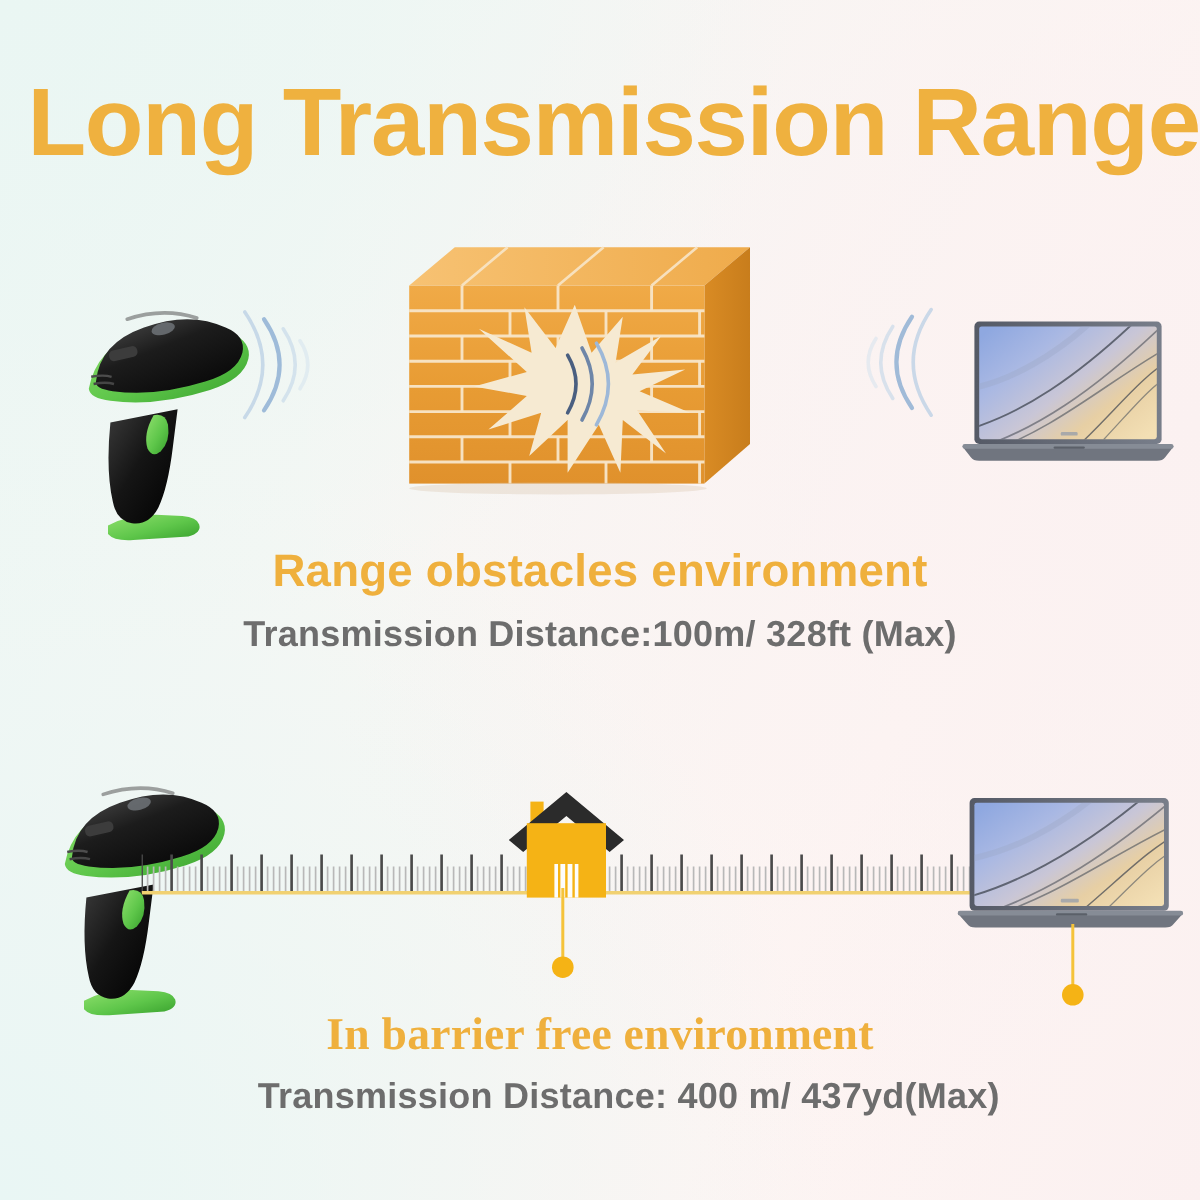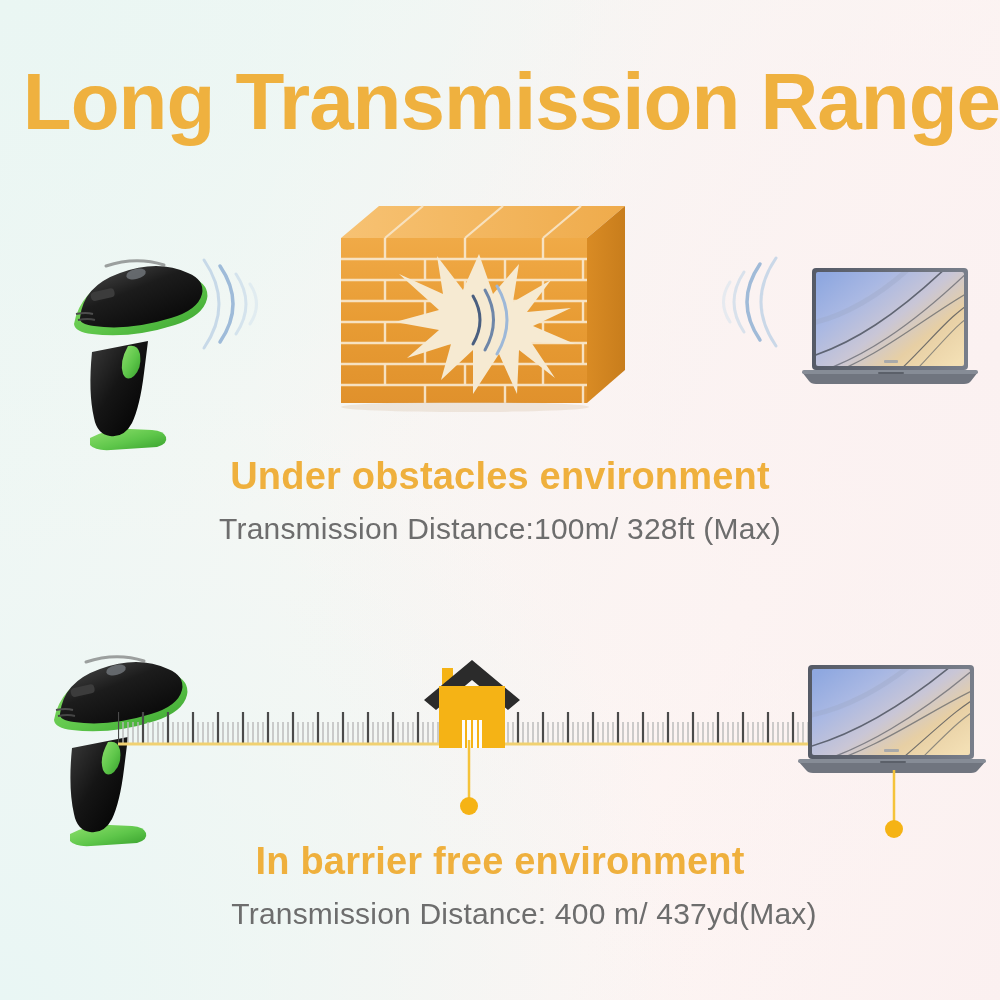--- a/index.html
+++ b/index.html
@@ -25,25 +25,25 @@
     color:#efb13f;
   }
 
   
   .cap-head{
     position:absolute;left:0;right:0;text-align:center;
     font-size:38px;font-weight:bold;color:#efb03d;letter-spacing:.2px;
   }
   .cap-sub{
     position:absolute;left:0;right:0;text-align:center;
-    font-size:30px;font-weight:normal;color:#6d6d6d;letter-spacing:.2px;
+    font-size:30px;font-weight:bold;color:#6d6d6d;letter-spacing:.2px;
   }
   #cap1{top:455px;}
   #sub1{top:512px;}
-  #cap2{top:840px;}
+  #cap2{top:840px;font-family:Liberation Serif, serif;}
   #sub2{top:897px;padding-left:48px;}
 
   
   .scanner{position:absolute;width:170px;height:200px;}
   #scanner-top{left:62px;top:252px;}
   #scanner-bottom{left:42px;top:648px;}
   .scanner svg{width:100%;height:100%;display:block;}
 
   
   .waves{position:absolute;width:70px;height:100px;}
@@ -260,21 +260,21 @@
 
       <rect x="84" y="98" width="14" height="3" rx="1" fill="#9aa0aa" opacity=".8"></rect>
 
       <path d="M2 110 h176 l-7 9 q-2 3 -7 3 H16 q-5 0 -7 -3 z" fill="#70757f"></path>
       <rect x="2" y="108" width="176" height="4" rx="2" fill="#868c96"></rect>
 
       <rect x="78" y="110" width="26" height="2" rx="1" fill="#5b6069"></rect>
     </svg>
   </div>
 
-  <div class="cap-head" id="cap1">Under obstacles environment</div>
+  <div class="cap-head" id="cap1">Range obstacles environment</div>
   <div class="cap-sub" id="sub1">Transmission Distance:100m/ 328ft (Max)</div>
 
   <div class="scanner" id="scanner-bottom">
     <svg viewBox="0 0 170 200" xmlns="http://www.w3.org/2000/svg">
       <defs>
         <linearGradient id="bodyG2" x1="0" y1="0" x2="1" y2="1">
           <stop offset="0%" stop-color="#3a3a3a"></stop>
             <stop offset="45%" stop-color="#151515"></stop>
             <stop offset="100%" stop-color="#000"></stop>
         </linearGradient>

